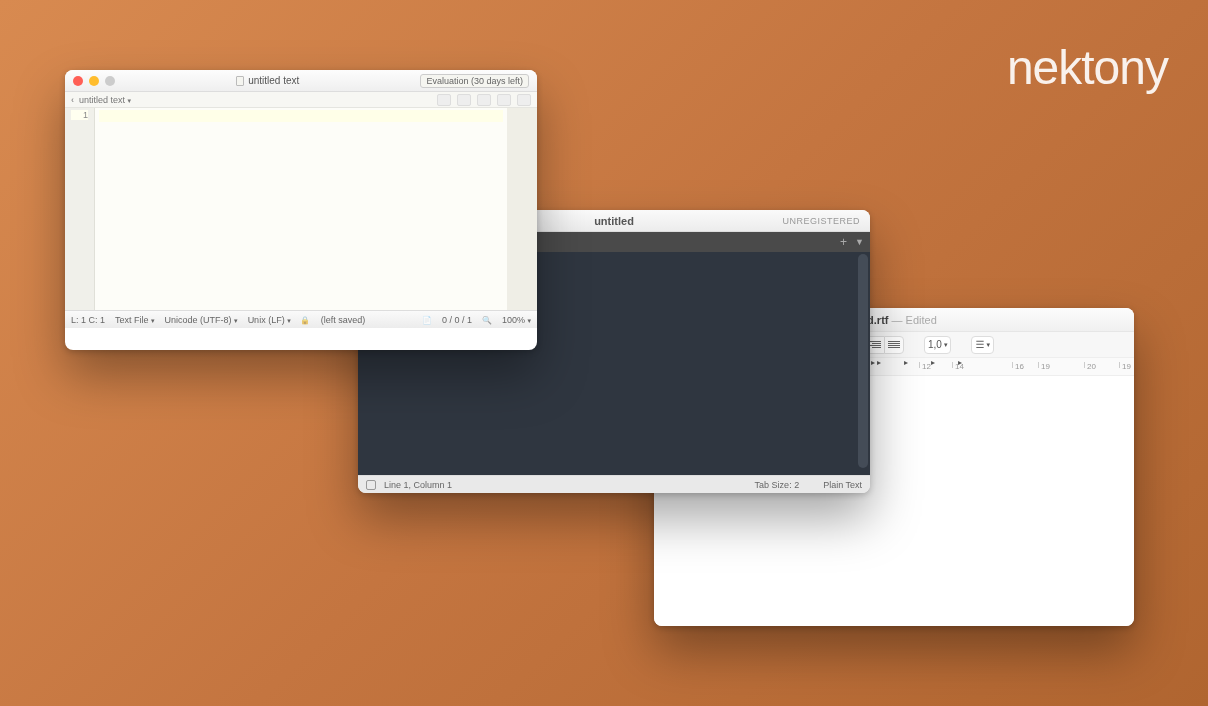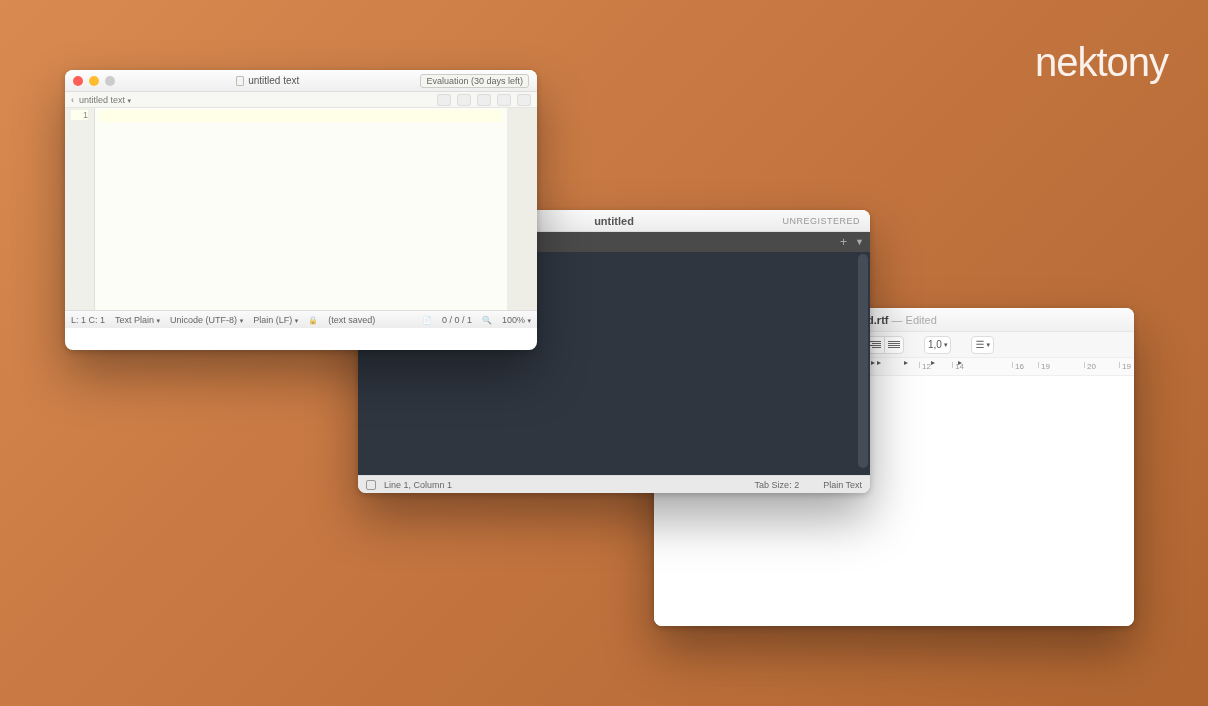--- a/index.html
+++ b/index.html
@@ -9,21 +9,21 @@
     background: linear-gradient(135deg, #d88a50 0%, #c47540 50%, #b06530 100%);
     font-family: -apple-system, "Helvetica Neue", Arial, sans-serif;
     position: relative;
     overflow: hidden;
   }
   .logo {
     position: absolute;
     top: 40px;
     right: 40px;
     color: rgba(255,255,255,0.9);
-    font-size: 40px;
+    font-size: 48px;
     font-weight: 300;
     letter-spacing: -1px;
   }
   .win {
     position: absolute;
     background: #fff;
     border-radius: 8px;
     box-shadow: 0 25px 50px rgba(0,0,0,0.35), 0 2px 6px rgba(0,0,0,0.2);
     overflow: hidden;
   }
@@ -236,24 +236,24 @@
     <div class="bb-gutter">
       <span class="bb-line1">1</span>
     </div>
     <div class="bb-text">
       <div class="bb-cursorline"></div>
     </div>
     <div class="bb-rmargin"></div>
   </div>
   <div class="bb-status">
     <span class="seg">L: 1 C: 1</span>
-    <span class="seg"><span>Text Plain</span> <span style="font-size:7px">▾</span></span>
+    <span class="seg"><span>Text File</span> <span style="font-size:7px">▾</span></span>
     <span class="seg"><span>Unicode (UTF-8)</span> <span style="font-size:7px">▾</span></span>
-    <span class="seg"><span>Plain (LF)</span> <span style="font-size:7px">▾</span></span>
+    <span class="seg"><span>Unix (LF)</span> <span style="font-size:7px">▾</span></span>
     <span class="seg lock-icon"></span>
-    <span class="seg">(text saved)</span>
+    <span class="seg">(left saved)</span>
     <span class="spacer"></span>
     <span class="seg pg"></span>
     <span class="seg">0 / 0 / 1</span>
     <span class="seg mag"></span>
     <span class="seg"><span>100%</span> <span style="font-size:7px">▾</span></span>
   </div>
 </div>
 
 </body></html>

